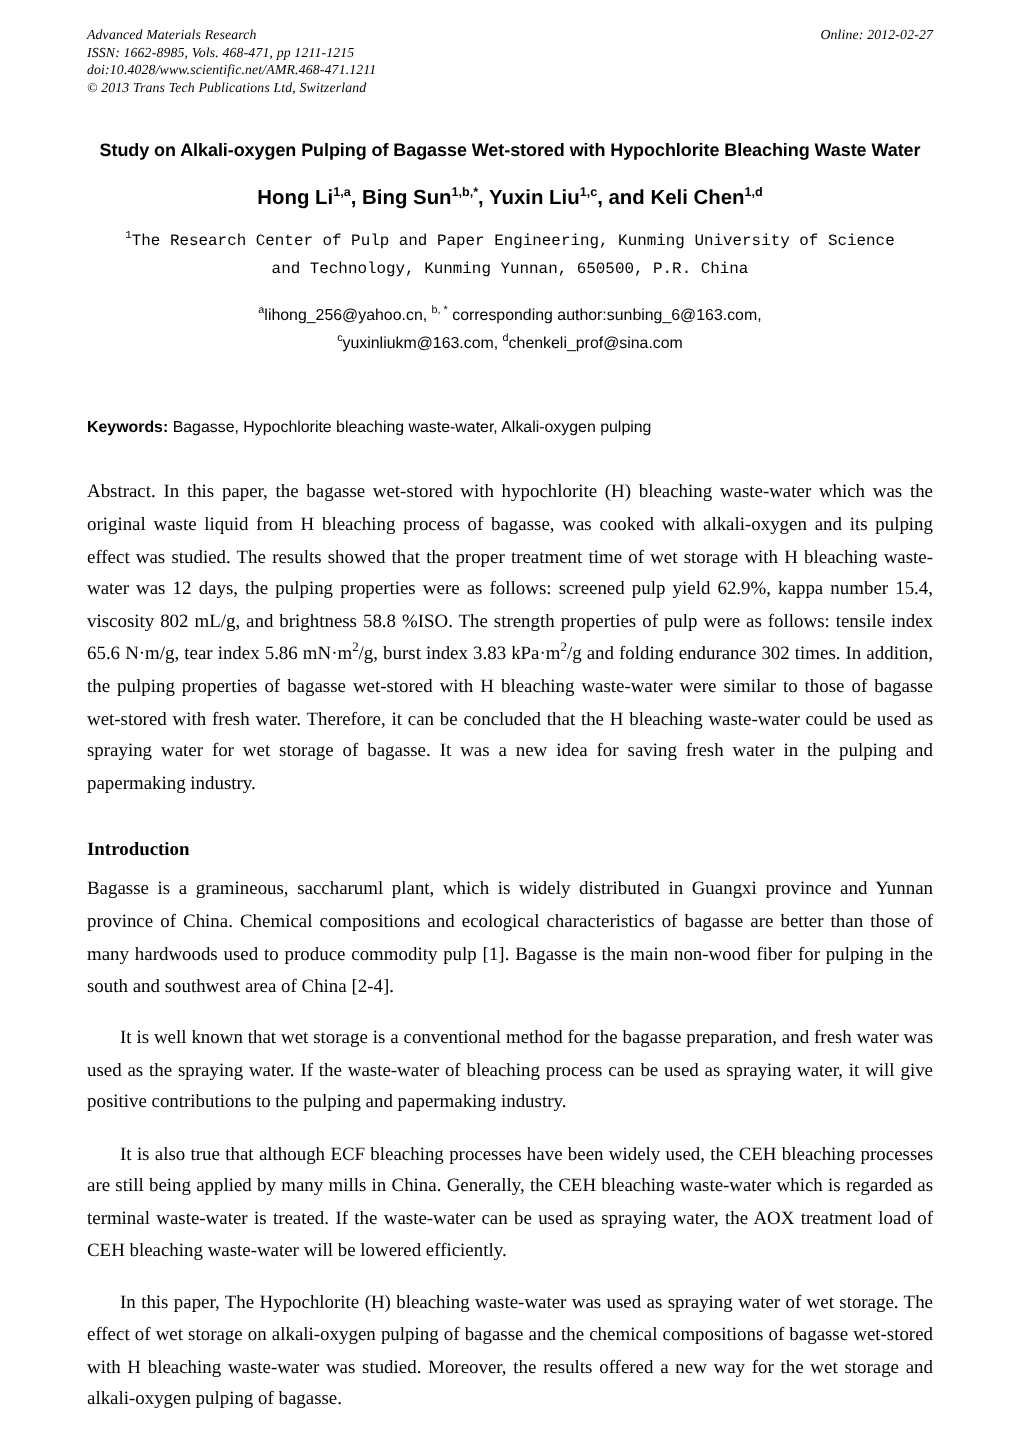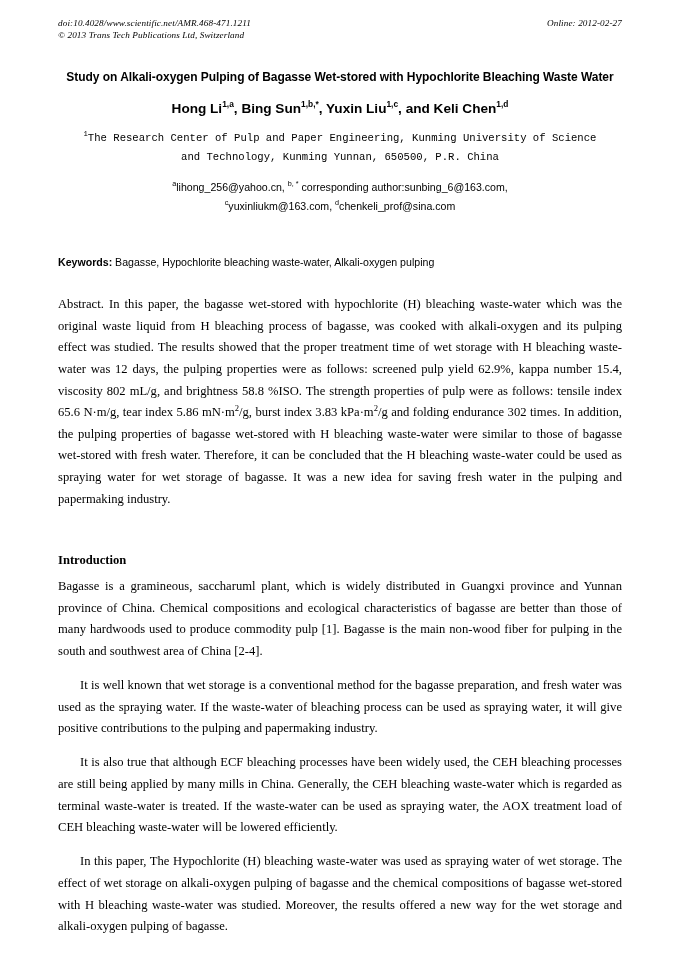--- a/index.html
+++ b/index.html
@@ -106,41 +106,43 @@
     font-size: 12.6px;
     line-height: 21.6px;
     text-align: justify;
     text-justify: inter-word;
   }
   .abstract .ab-label { font-weight: normal; }
   .abstract sup { font-size: 8.6px; vertical-align: super; line-height: 0; }
 
   
   .section-heading {
-    margin-top: 41px;
+    margin-top: 24px;
     font-size: 12.6px;
     line-height: 18px;
     font-weight: bold;
   }
   .body-para {
     margin-top: 7px;
     font-size: 12.6px;
     line-height: 21.6px;
     text-align: justify;
     text-justify: inter-word;
   }
   .body-para.indented { text-indent: 22px; margin-top: 0; }
 </style>
 </head>
 <body>
 
 <div class="page">
   <div class="content">
 
     <div class="masthead">
+      <span class="masthead-line">Advanced Materials Research</span>
+      <span class="masthead-line">ISSN: 1662-8985, Vols. 468-471, pp 1211-1215</span>
       <span class="masthead-line">doi:10.4028/www.scientific.net/AMR.468-471.1211</span>
       <span class="masthead-line">© 2013 Trans Tech Publications Ltd, Switzerland</span>
       <span class="masthead-right">Online: 2012-02-27</span>
     </div>
 
     <div class="title">Study on Alkali-oxygen Pulping of Bagasse Wet-stored with Hypochlorite Bleaching Waste Water</div>
 
     <div class="authors">
       <span>Hong Li</span><sup>1,a</sup><span>, </span><span>Bing Sun</span><sup>1,b,*</sup><span>, </span><span>Yuxin Liu</span><sup>1,c</sup><span>, and </span><span>Keli Chen</span><sup>1,d</sup>
     </div>

